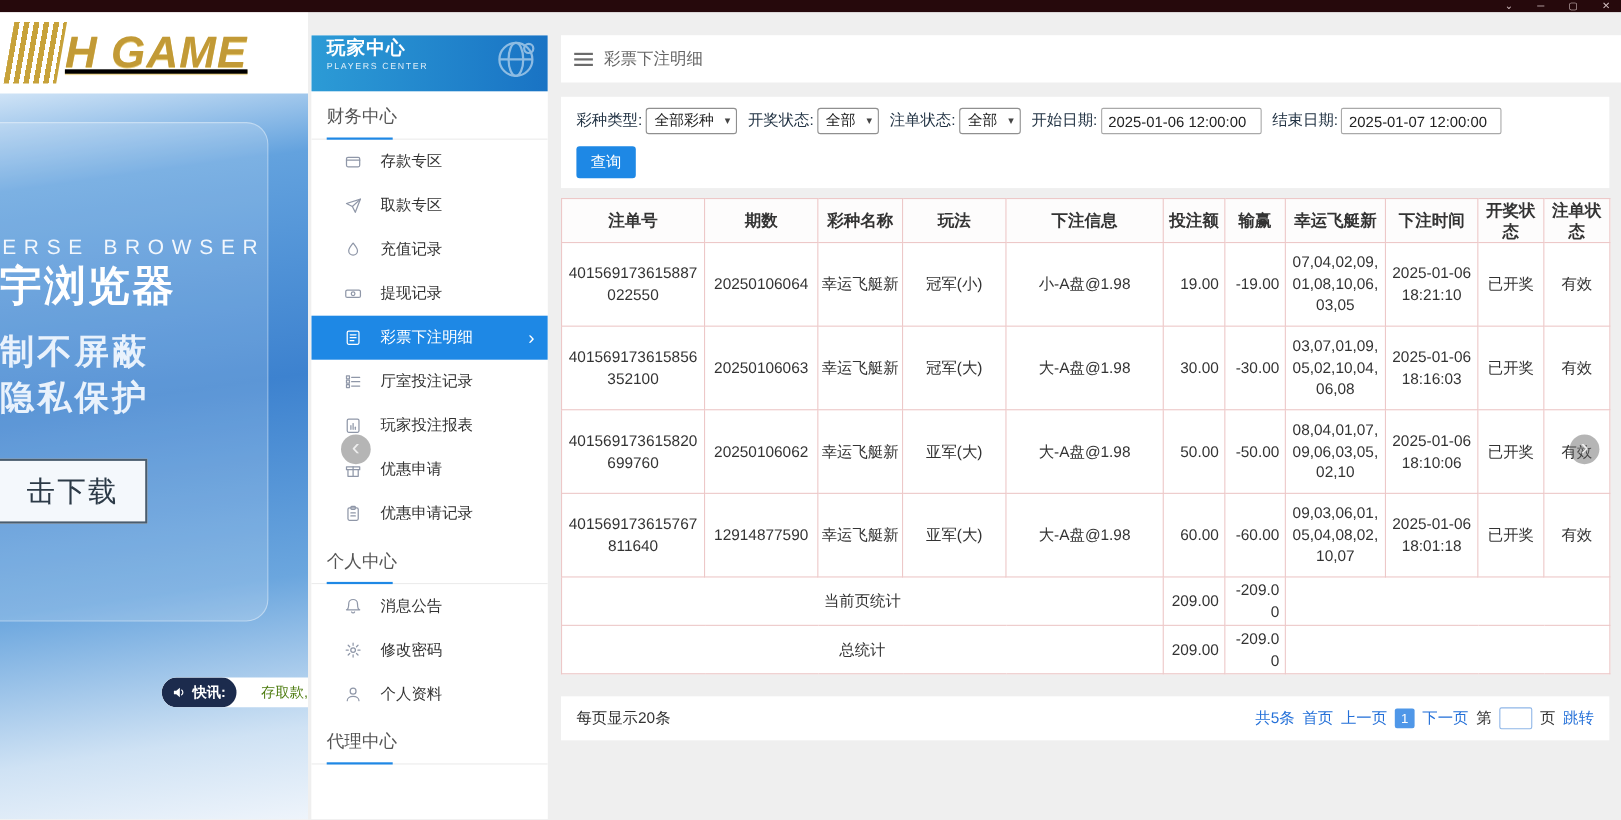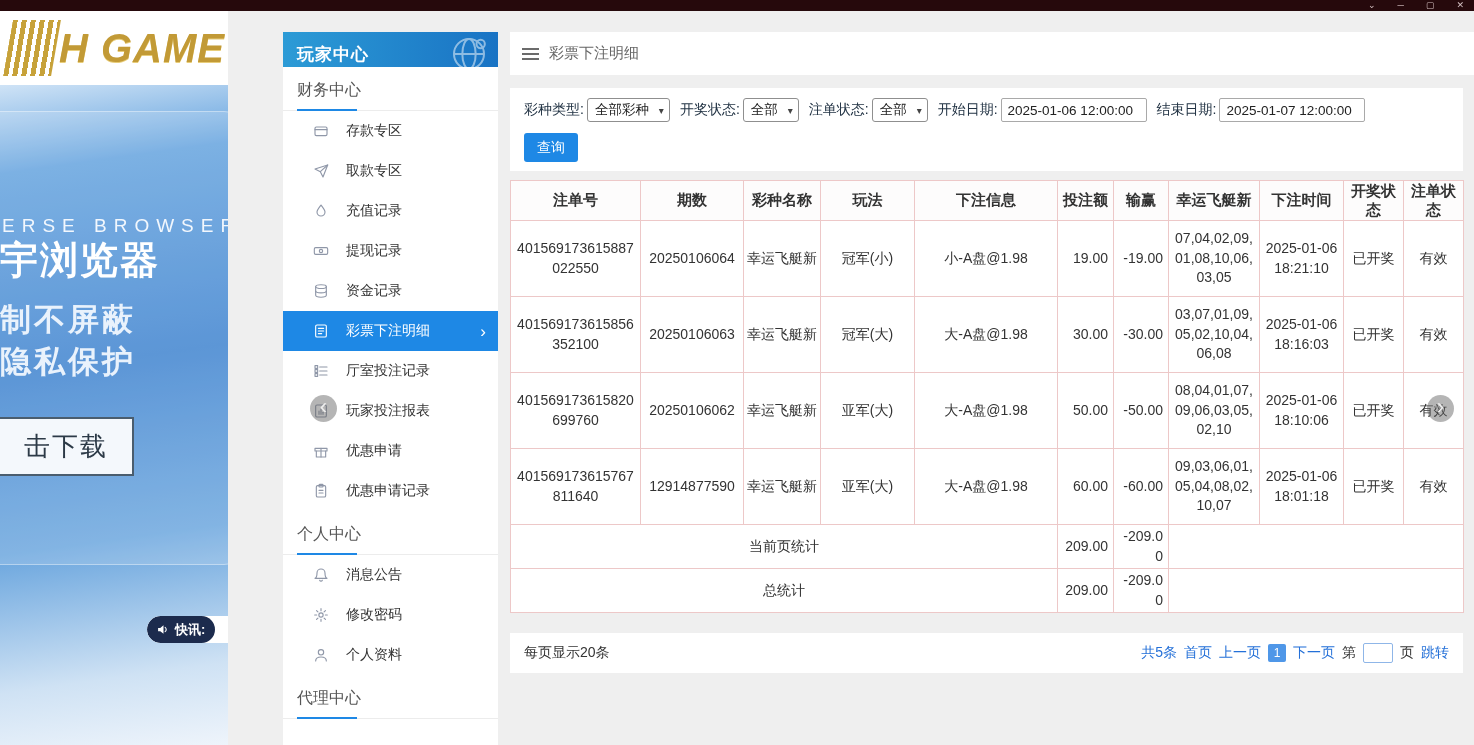--- a/index.html
+++ b/index.html
@@ -7,21 +7,21 @@
   body { font-family:"Liberation Sans", sans-serif; background:#efefef; }
 
   .stage { position:relative; width:1474px; height:745px; background:#efefef; overflow:hidden; }
 
   
   .titlebar { position:absolute; top:0; left:0; width:100%; height:11px; background:#26090c;
     display:flex; justify-content:flex-end; align-items:center; gap:22px; padding-right:10px; z-index:60; }
   .win-ctl { color:#d3bfc1; font-size:9px; line-height:1; cursor:default; }
 
   
-  .left-panel { position:absolute; left:0; top:11px; width:228px; bottom:0; background:#fff; overflow:hidden; }
+  .left-panel { position:absolute; left:0; top:11px; width:280px; bottom:0; background:#fff; overflow:hidden;text-decoration:underline; }
   .logo-area { height:74px; background:#fff; display:flex; align-items:center; padding-left:8px; gap:3px; overflow:hidden; }
   .logo-bars { width:48px; height:56px; transform:skewX(-10deg);
     background:repeating-linear-gradient(90deg,#c7a23a 0 5px, rgba(0,0,0,0) 5px 9px); }
   .logo-text { font-size:40px; font-weight:bold; font-style:italic; letter-spacing:1px; color:#c29a36;
     text-shadow:0 1px 0 #e8cd7a; white-space:nowrap; }
   .promo { position:absolute; top:74px; left:0; right:0; bottom:0;
     background:linear-gradient(172deg,#cfe3f6 0%, #63a2de 13%, #3d82cf 42%, #6ba6de 68%, #cfe2f4 88%, #eef4fb 100%); }
   .promo-card { position:absolute; left:-52px; top:26px; width:296px; height:454px;
     background:rgba(255,255,255,0.16); border:1px solid rgba(255,255,255,0.38); border-radius:20px; }
   .promo-eyebrow { position:absolute; left:2px; top:130px; font-size:19px; letter-spacing:7px; color:#f2f7fd; white-space:nowrap; }
@@ -32,21 +32,21 @@
     background:#f4f8fc; color:#2c3a47; font-size:26px; letter-spacing:2px; cursor:pointer; white-space:nowrap; }
   .ticker { position:absolute; left:147px; top:531px; right:-4px; height:27px; display:flex; align-items:center;
     background:#fff; border-radius:14px 0 0 14px; z-index:5; overflow:hidden; }
   .ticker-badge { display:flex; align-items:center; gap:5px; background:#1c2b4d; border-radius:14px; color:#fff;
     font-size:13px; font-weight:bold; height:27px; padding:0 10px; white-space:nowrap; }
   .ticker-badge svg { width:13px; height:13px; }
   .ticker-text { padding-left:22px; color:#4d7c0f; font-size:13px; white-space:nowrap; }
 
   
   .sidebar { position:absolute; left:283px; top:32px; width:215px; bottom:0; background:#fff; overflow:hidden; }
-  .sb-header { height:35px; background:linear-gradient(90deg,#2c9bd6 0%, #1973c4 100%); position:relative; padding:11px 0 0 14px; overflow:hidden; }
+  .sb-header { height:51px; background:linear-gradient(90deg,#2c9bd6 0%, #1973c4 100%); position:relative; padding:0 0 0 14px; overflow:hidden; }
   .sb-title { color:#fff; font-size:17px; font-weight:bold; letter-spacing:1px; }
   .sb-sub { color:rgba(255,255,255,.85); font-size:8px; letter-spacing:1.5px; margin-top:1px; }
   .sb-globe { position:absolute; right:8px; top:2px; width:42px; height:40px; opacity:.5; color:#fff; }
   .section-title { position:relative; padding:13px 0 9px 14px; font-size:16px; color:#555; border-bottom:1px solid #ececec; }
   .section-title::after { content:""; position:absolute; left:14px; bottom:-1px; width:60px; height:2px; background:#1e88e5; }
   .menu-item { height:40px; display:flex; align-items:center; padding-left:30px; gap:17px; font-size:14px; color:#333; cursor:pointer; }
   .mi-icon { width:16px; height:16px; color:#8f97a8; flex:0 0 16px; }
   .mi-icon svg { width:16px; height:16px; display:block; }
   .menu-item.active { background:#1e88e5; color:#fff; }
   .menu-item.active .mi-icon { color:#fff; }
@@ -167,30 +167,20 @@
           <span class="mi-label">充值记录</span>
         </div>
         <div class="menu-item">
           <span class="mi-icon">
             <svg viewBox="0 0 24 24" fill="none" stroke="currentColor" stroke-width="1.7" stroke-linecap="round" stroke-linejoin="round">
               <rect x="2" y="7" width="20" height="10" rx="2"></rect>
               <circle cx="12" cy="12" r="2.5"></circle>
             </svg>
           </span>
           <span class="mi-label">提现记录</span>
-        </div>
-        <div class="menu-item">
-          <span class="mi-icon">
-            <svg viewBox="0 0 24 24" fill="none" stroke="currentColor" stroke-width="1.7" stroke-linecap="round" stroke-linejoin="round">
-              <ellipse cx="12" cy="5.5" rx="8" ry="2.8"></ellipse>
-              <path d="M4 5.5V12c0 1.6 3.6 2.8 8 2.8s8-1.2 8-2.8V5.5"></path>
-              <path d="M4 12v6.5c0 1.6 3.6 2.8 8 2.8s8-1.2 8-2.8V12"></path>
-            </svg>
-          </span>
-          <span class="mi-label">资金记录</span>
         </div>
         <div class="menu-item active">
           <span class="mi-icon">
             <svg viewBox="0 0 24 24" fill="none" stroke="currentColor" stroke-width="1.7" stroke-linecap="round" stroke-linejoin="round">
               <rect x="4" y="3" width="16" height="18" rx="2"></rect>
               <line x1="8" y1="8" x2="16" y2="8"></line>
               <line x1="8" y1="12" x2="16" y2="12"></line>
               <line x1="8" y1="16" x2="13" y2="16"></line>
             </svg>
           </span>

